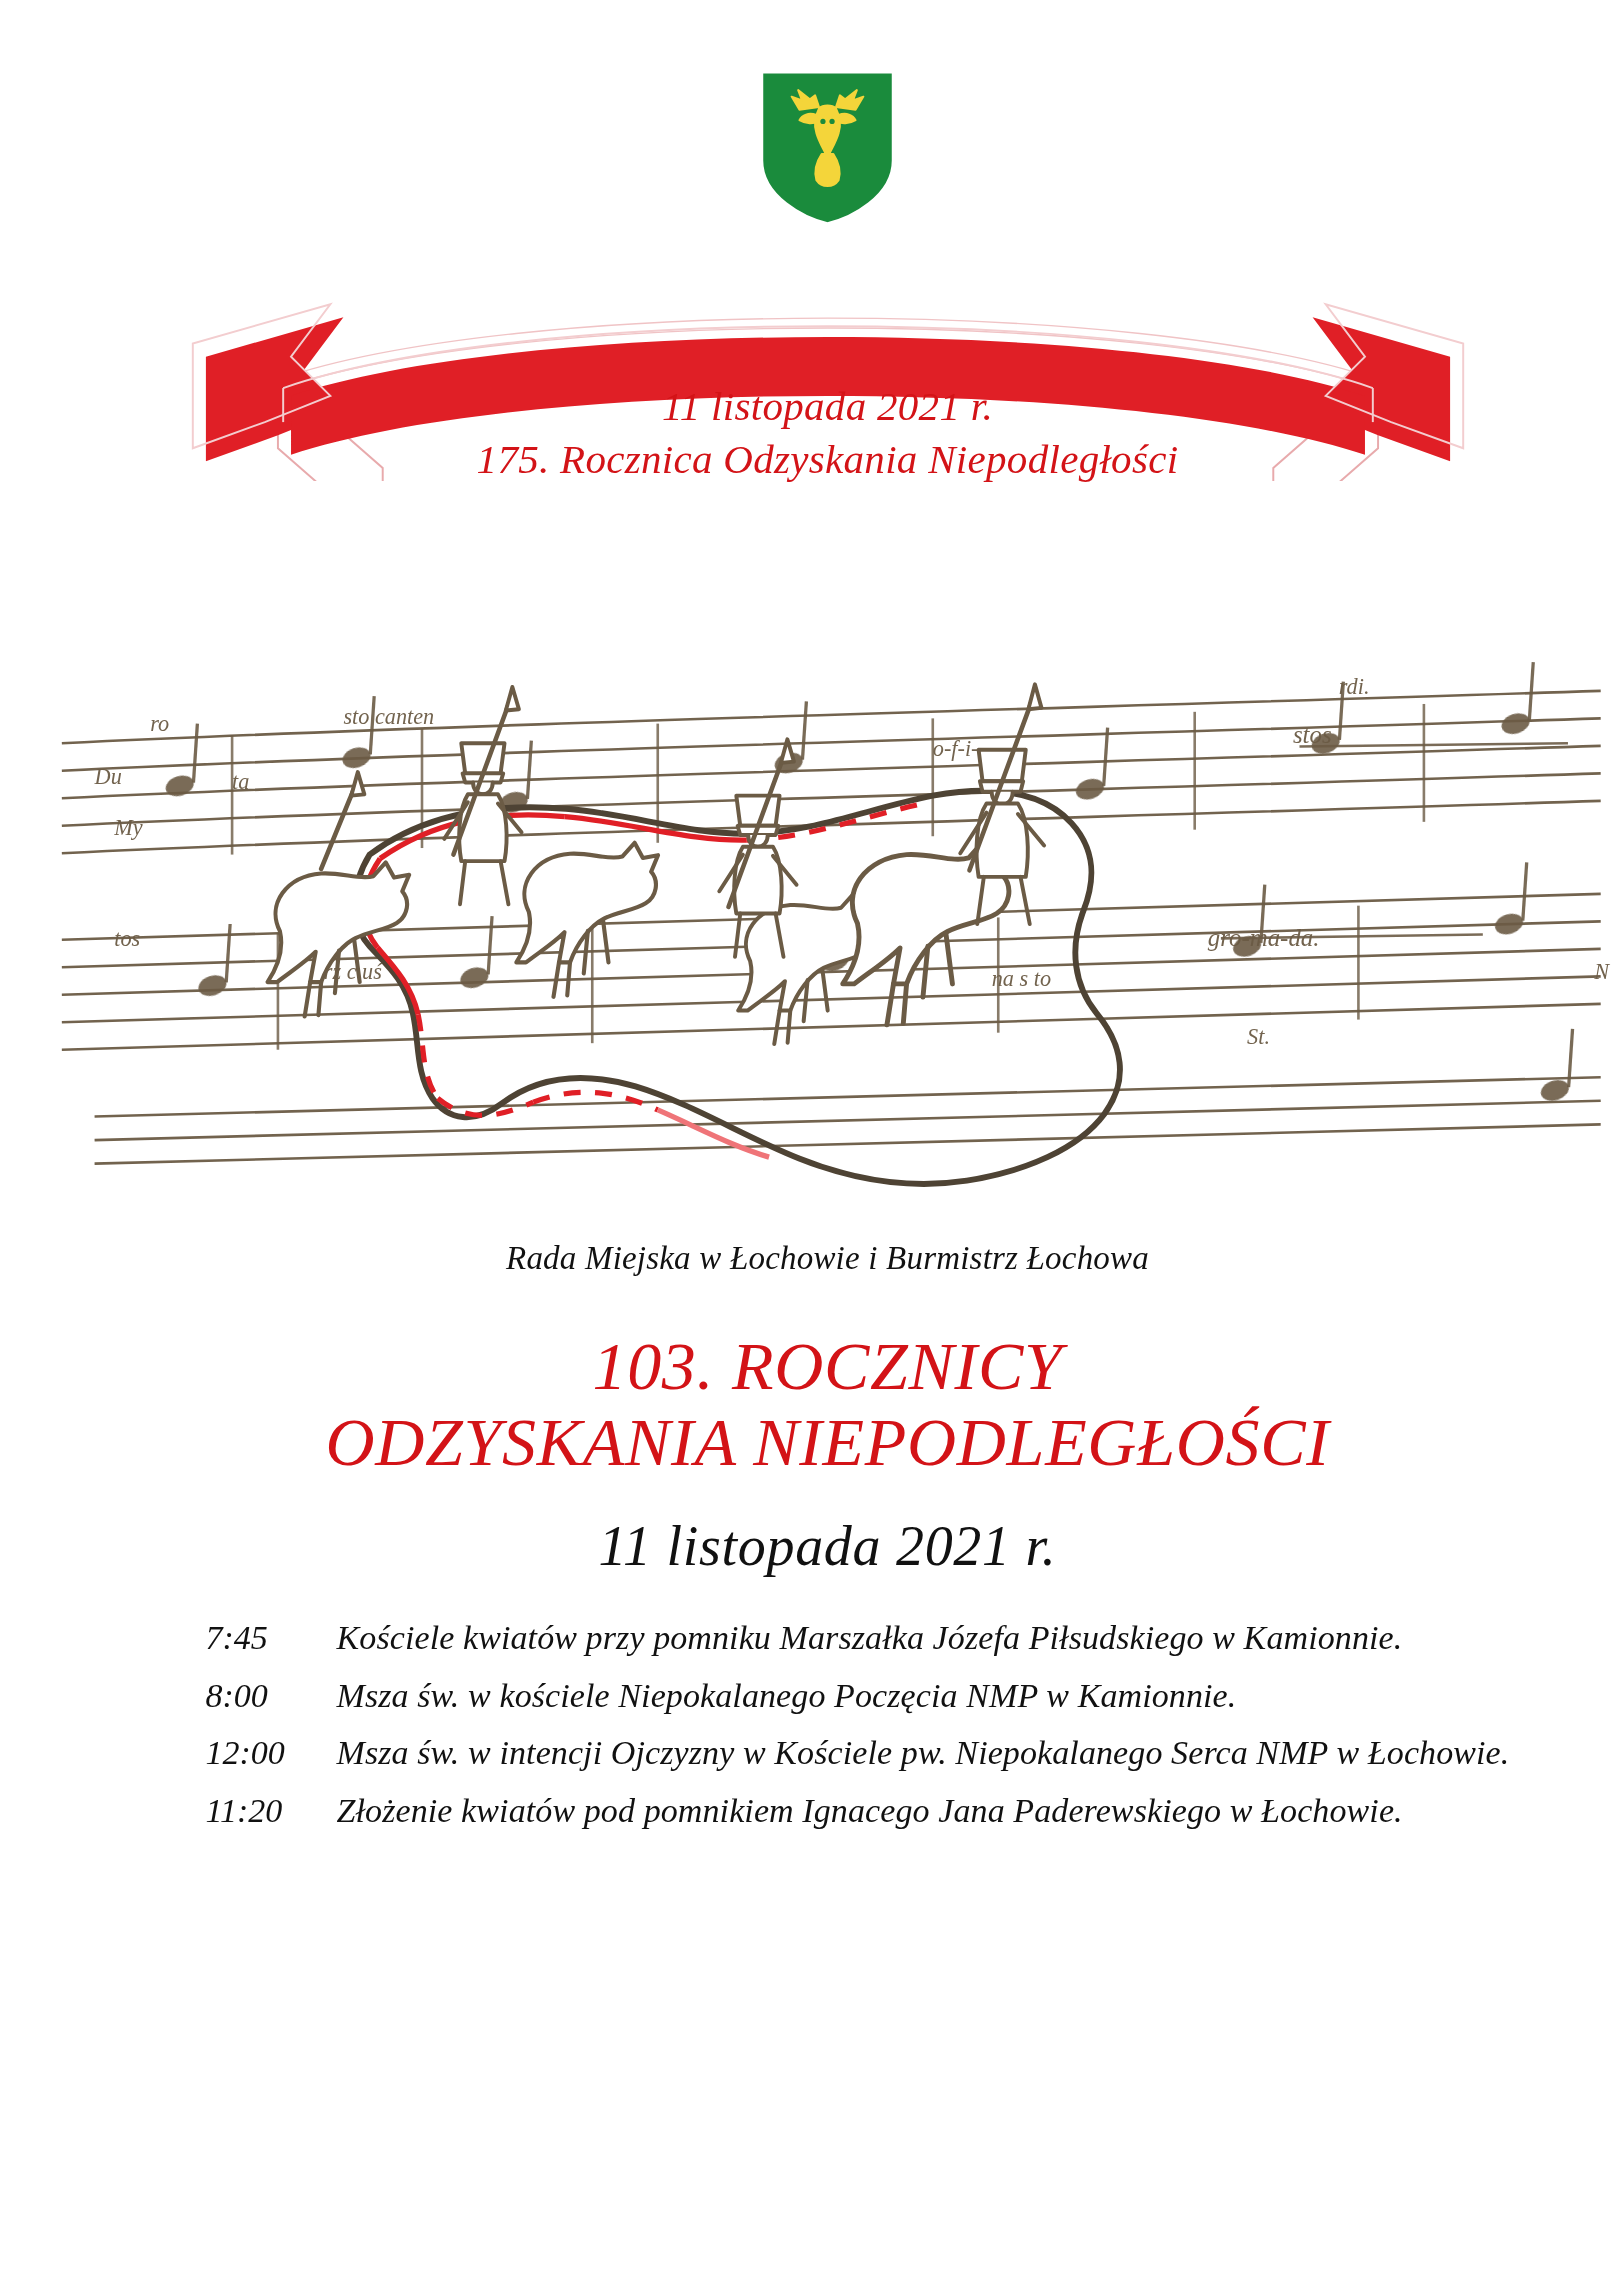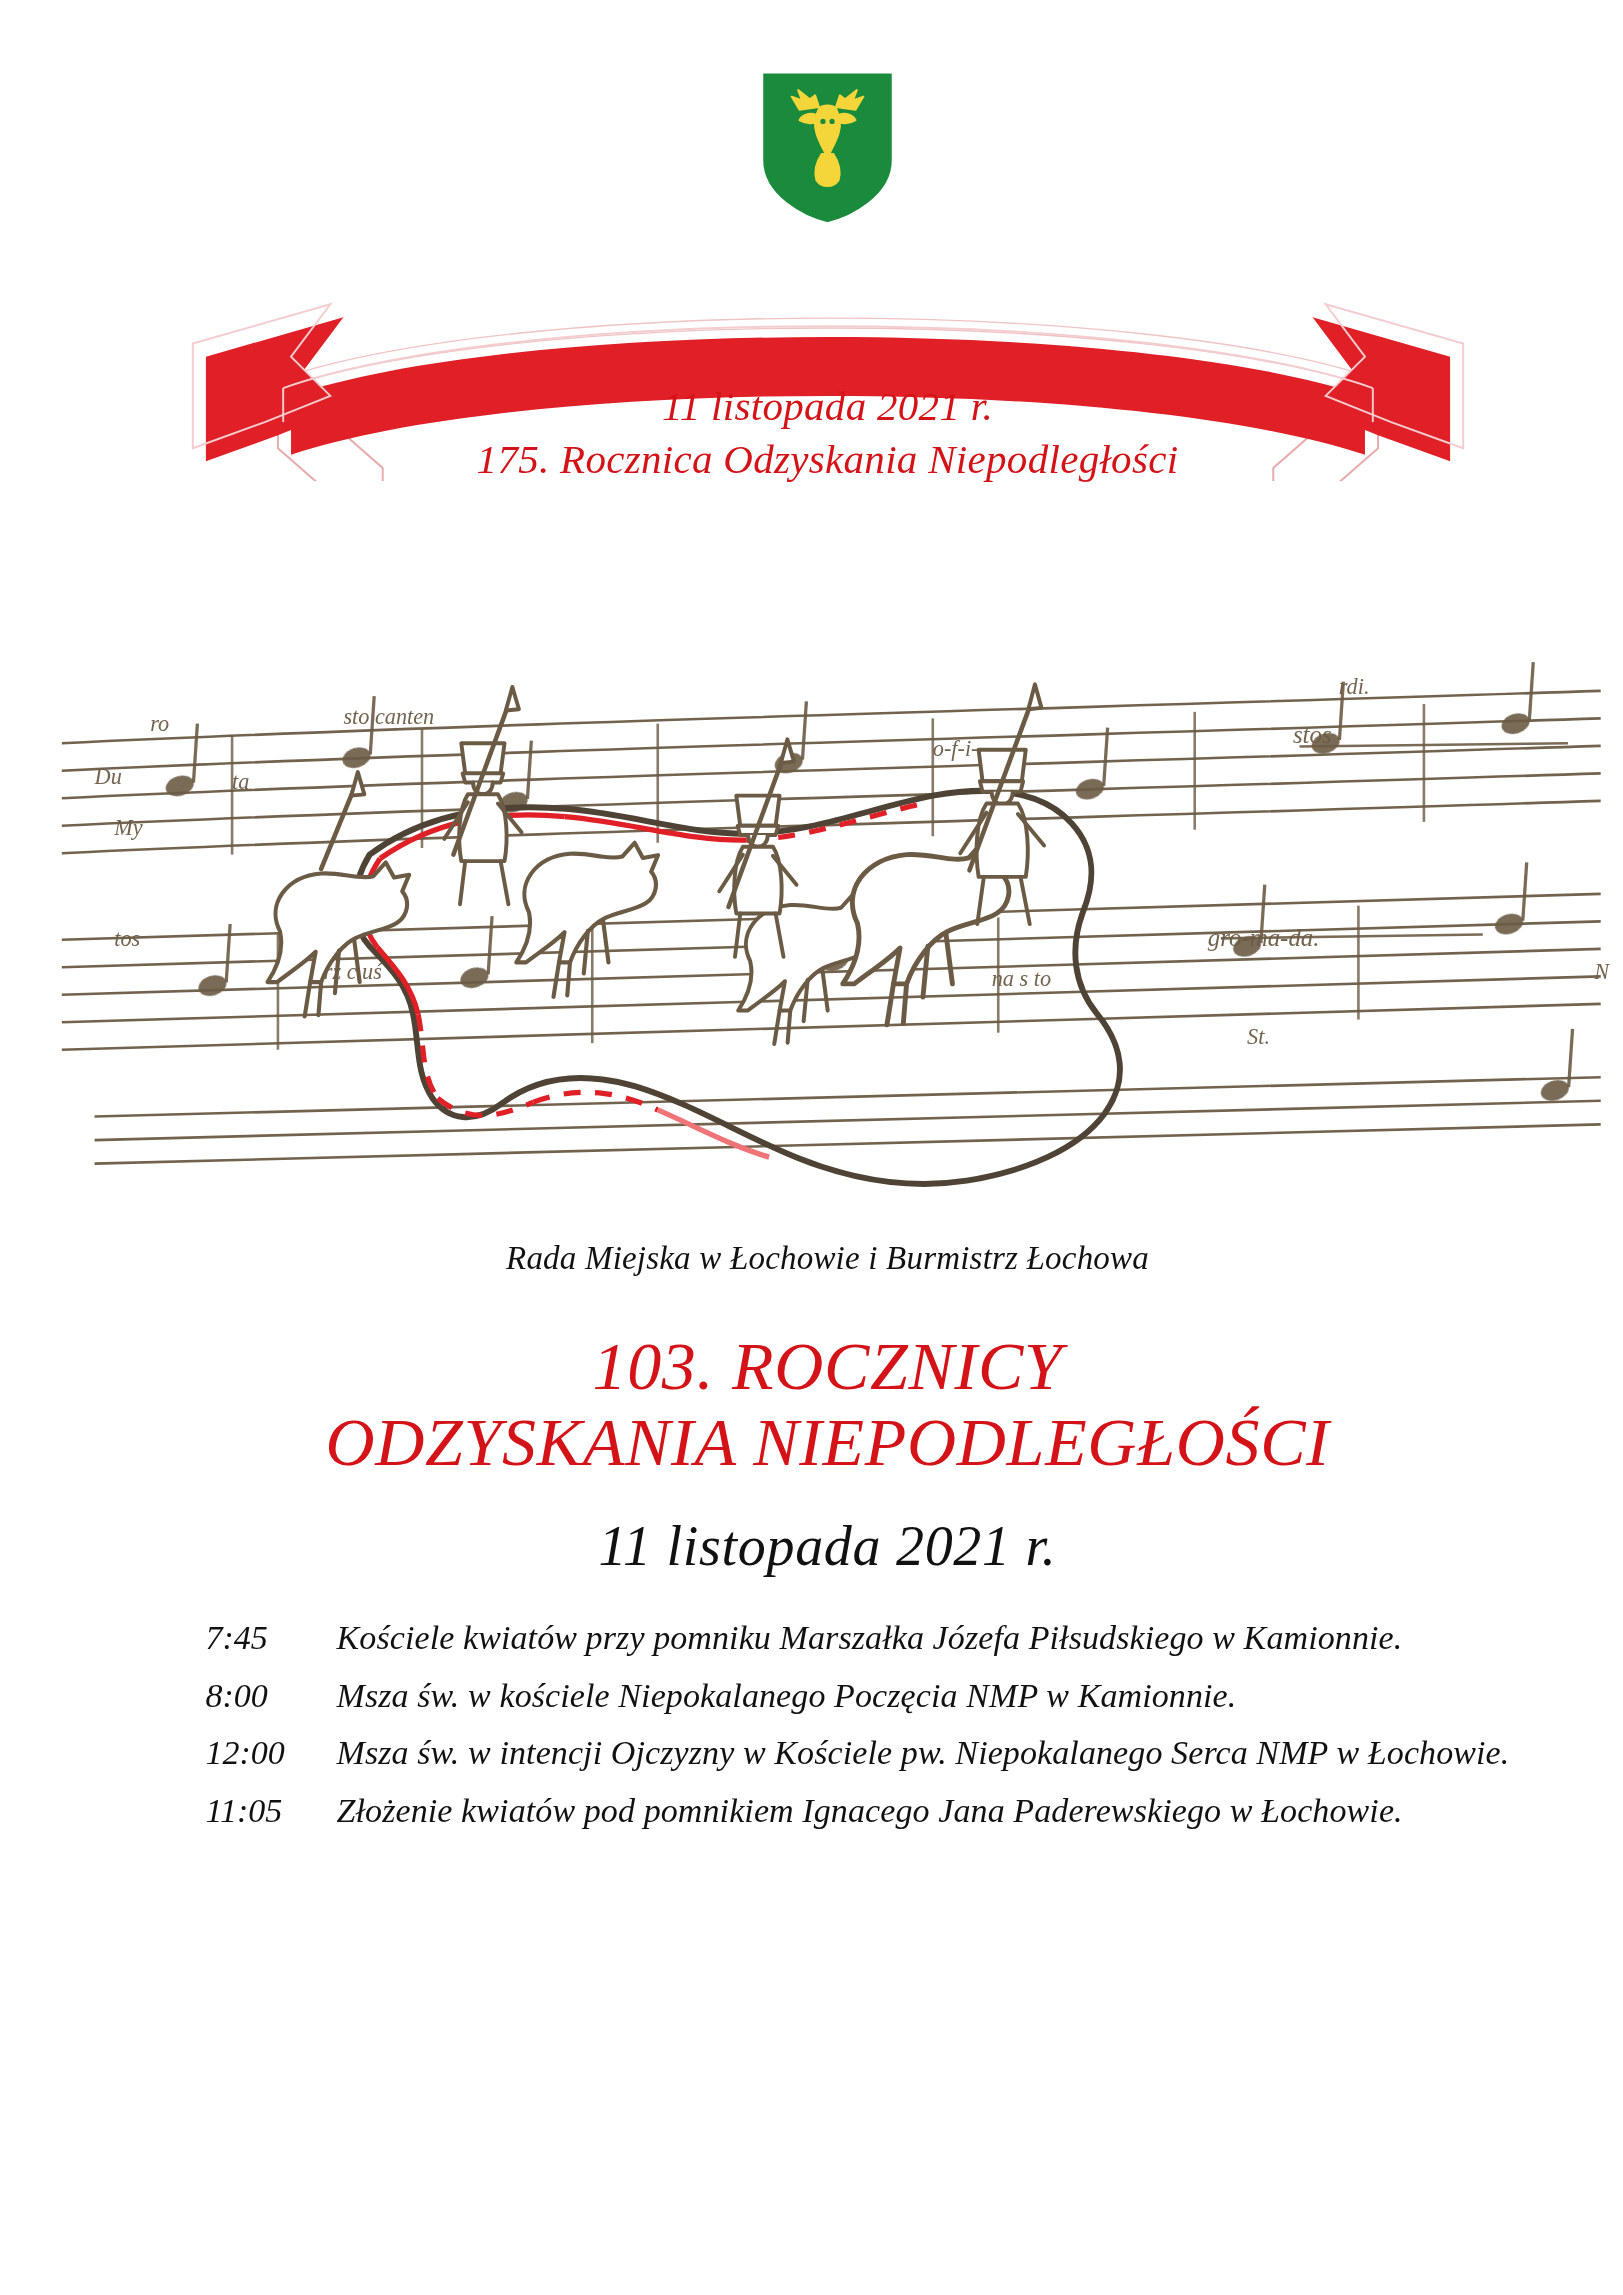--- a/index.html
+++ b/index.html
@@ -409,19 +409,19 @@
     </div>
     <div class="sched-row">
       <div class="sched-time">8:00</div>
       <div class="sched-desc">Msza św. w kościele Niepokalanego Poczęcia NMP w Kamionnie.</div>
     </div>
     <div class="sched-row">
       <div class="sched-time">12:00</div>
       <div class="sched-desc">Msza św. w intencji Ojczyzny w Kościele pw. Niepokalanego Serca NMP w Łochowie.</div>
     </div>
     <div class="sched-row">
-      <div class="sched-time">11:05</div>
+      <div class="sched-time">11:20</div>
       <div class="sched-desc">Złożenie kwiatów pod pomnikiem Ignacego Jana Paderewskiego w Łochowie.</div>
     </div>
   </div>
 
 </div>
 
 
 </body></html>

